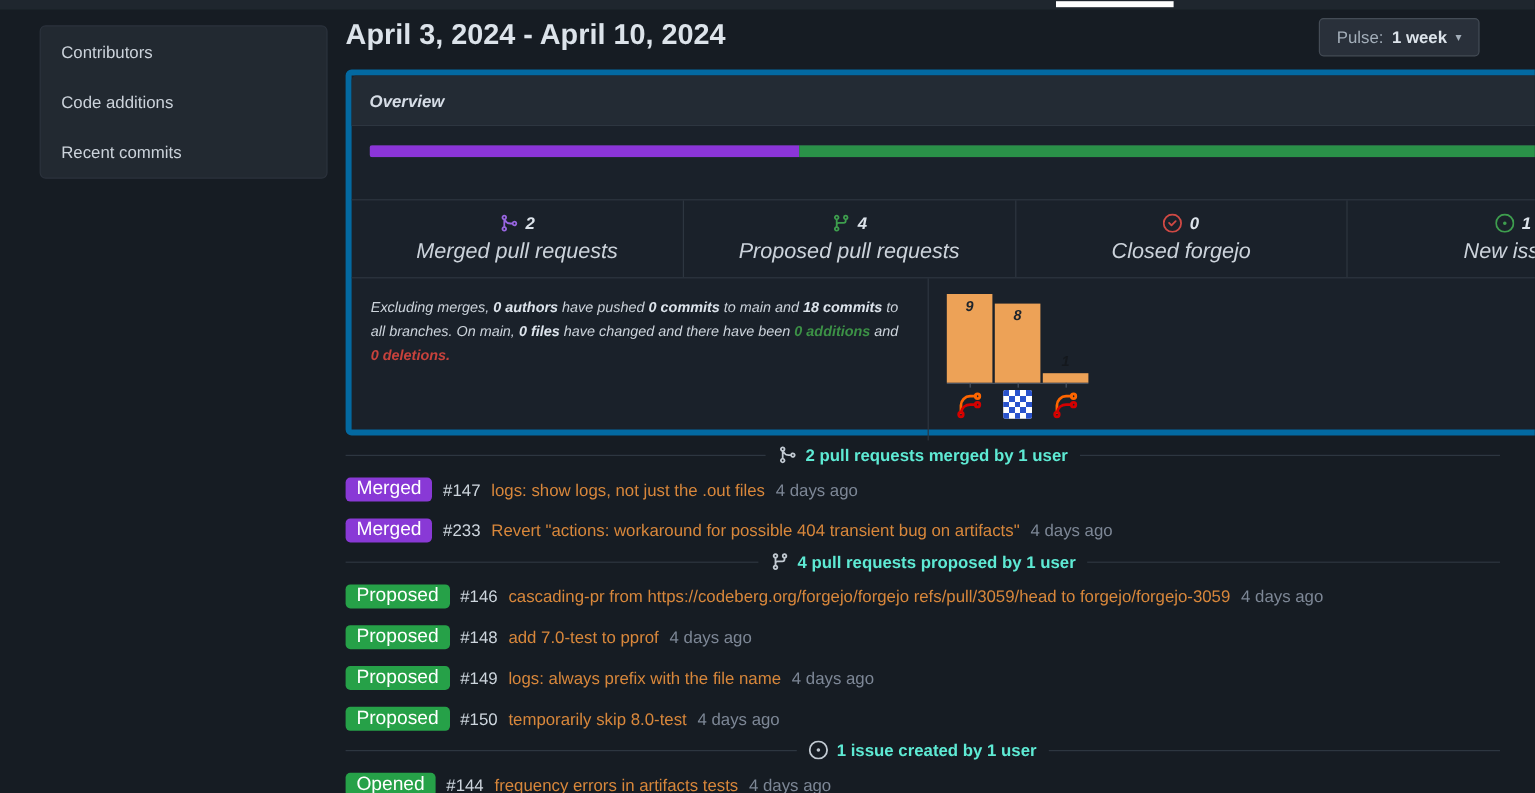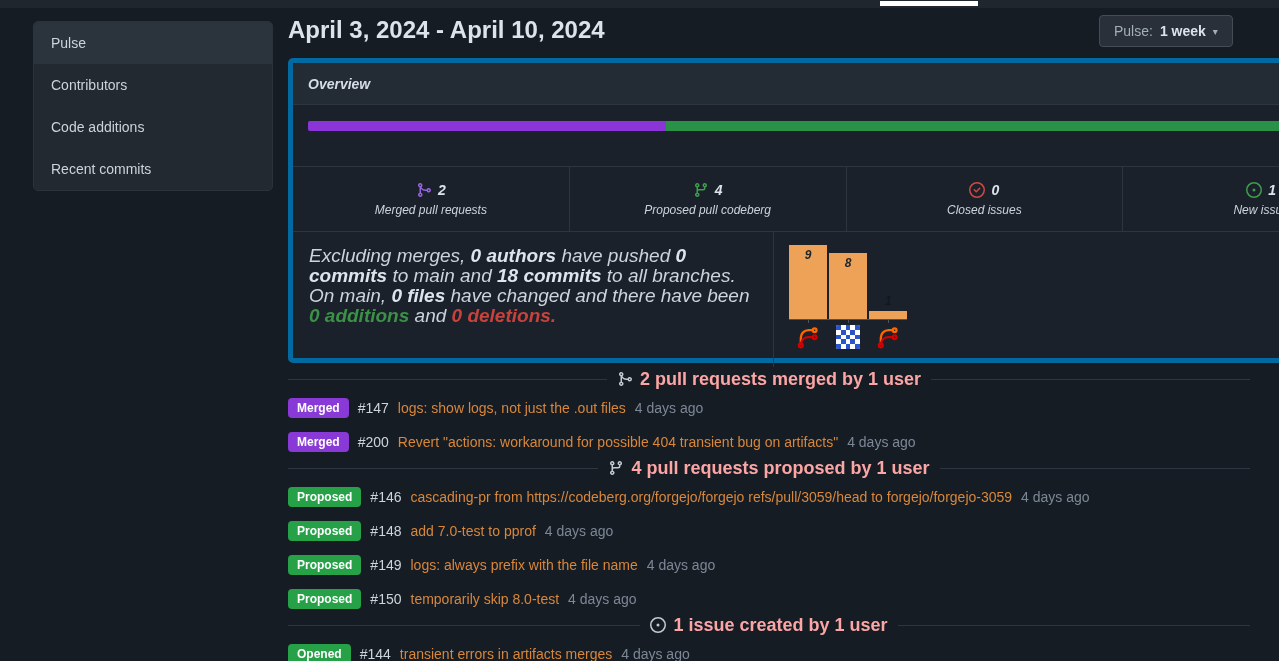--- a/index.html
+++ b/index.html
@@ -39,56 +39,55 @@
   .progress-track { height:10px; border-radius:2px; overflow:hidden; display:flex; background:#2d3640; }
   .progress-track .seg { height:100%; }
   .progress-label { margin-top:8px; font-size:13px; color:#ccd3db; }
 
   .stats-row { display:flex; height:65px; border-bottom:1px solid #2d3640; }
   .stat-cell { flex:1; display:flex; flex-direction:column; align-items:center; justify-content:center;
                gap:5px; border-right:1px solid #2d3640; }
   .stat-cell:last-child { border-right:none; }
   .stat-top { display:flex; align-items:center; gap:6px; font-weight:bold; font-size:14px; color:#dce3ea; }
   .stat-top svg { display:block; }
-  .stat-label { font-size:12px; color:#ccd3db; }
+  .stat-label { font-size:18px; color:#ccd3db; }
 
   .bottom-row { display:flex; height:135px; }
   .summary-cell { width:481px; padding:14px 16px; border-right:1px solid #2d3640;
-                  font-size:19px; line-height:20px; color:#ccd3db; }
+                  font-size:12px; line-height:20px; color:#ccd3db; }
   .chart-cell { flex:1; position:relative; }
   .bar { position:absolute; width:38px; }
   .bar-label { position:absolute; width:38px; text-align:center; font-size:12px; font-weight:bold; }
   .baseline { position:absolute; height:1px; background:#4a5360; }
   .tick { position:absolute; width:1px; height:4px; background:#4a5360; }
   .avatar { position:absolute; width:24px; height:24px; }
   .avatar svg { width:24px; height:24px; display:block; border-radius:2px; }
 
   .activity { position:absolute; left:288px; top:363px; width:962px; }
   .divider-header { display:flex; align-items:center; gap:10px; height:20px; margin:-7px 0 8px 0; }
   .divider-header.first { margin:6px 0 8px 0; }
   .divider-line { flex:1; height:1px; background:#2d3640; }
-  .divider-content { display:flex; align-items:center; gap:7px; font-weight:bold; font-size:18px; color:#fca5a5; }
+  .divider-content { display:flex; align-items:center; gap:7px; font-weight:bold; font-size:14px; color:#5eead4; }
   .divider-content svg { display:block; }
 
   .activity-row { display:flex; align-items:center; gap:9px; height:22px; margin-bottom:12px; font-size:14px; }
-  .badge { padding:2px 9px; border-radius:4px; color:#ffffff; font-size:12px; font-weight:700;
+  .badge { padding:2px 9px; border-radius:4px; color:#ffffff; font-size:16px; font-weight:400;
            line-height:16px; cursor:pointer; }
   .issue-number { color:#cdd5dd; }
   .issue-link { color:#d8873b; cursor:pointer; text-decoration:none; }
   .time { color:#7d8796; }
 </style>
 </head>
 <body>
 
 <div class="topbar">
   <div class="tab-indicator"></div>
 </div>
 
 <nav class="sidebar" id="sidebar">
-    <div class="sidebar-item active">Pulse</div>
     <div class="sidebar-item">Contributors</div>
     <div class="sidebar-item">Code additions</div>
     <div class="sidebar-item">Recent commits</div>
   </nav>
 
 <h1 class="page-title">April 3, 2024 - April 10, 2024</h1>
 
 <button class="period-btn">
   <span>Pulse:</span>
   <span class="val">1 week</span>
@@ -121,32 +120,32 @@
       </div>
       <div class="stat-cell">
         <div class="stat-top">
           <span>
             <svg width="16" height="16" viewBox="0 0 16 16" fill="#3e9e4e">
               <path d="M9.5 3.25a2.25 2.25 0 1 1 3 2.122V6A2.5 2.5 0 0 1 10 8.5H6a1 1 0 0 0-1 1v1.128a2.251 2.251 0 1 1-1.5 0V5.372a2.25 2.25 0 1 1 1.5 0v1.836A2.493 2.493 0 0 1 6 7h4a1 1 0 0 0 1-1v-.628A2.25 2.25 0 0 1 9.5 3.25Zm-6 0a.75.75 0 1 0 1.5 0 .75.75 0 0 0-1.5 0Zm8.25-.75a.75.75 0 1 0 0 1.5.75.75 0 0 0 0-1.5ZM4.25 12a.75.75 0 1 0 0 1.5.75.75 0 0 0 0-1.5Z"></path>
             </svg>
           </span>
           <span>4</span>
         </div>
-        <div class="stat-label">Proposed pull codeberg</div>
+        <div class="stat-label">Proposed pull requests</div>
       </div>
       <div class="stat-cell">
         <div class="stat-top">
           <span>
             <svg width="16" height="16" viewBox="0 0 16 16" fill="#cf4944">
               <path d="M11.28 6.78a.75.75 0 0 0-1.06-1.06L7.25 8.69 5.78 7.22a.75.75 0 0 0-1.06 1.06l2 2a.75.75 0 0 0 1.06 0l3.5-3.5Z M16 8A8 8 0 1 1 0 8a8 8 0 0 1 16 0Zm-1.5 0a6.5 6.5 0 1 0-13 0 6.5 6.5 0 0 0 13 0Z"></path>
             </svg>
           </span>
           <span>0</span>
         </div>
-        <div class="stat-label">Closed issues</div>
+        <div class="stat-label">Closed forgejo</div>
       </div>
       <div class="stat-cell">
         <div class="stat-top">
           <span>
             <svg width="16" height="16" viewBox="0 0 16 16" fill="#3e9e4e">
               <path d="M8 9.5a1.5 1.5 0 1 0 0-3 1.5 1.5 0 0 0 0 3Z M8 0a8 8 0 1 1 0 16A8 8 0 0 1 8 0ZM1.5 8a6.5 6.5 0 1 0 13 0 6.5 6.5 0 0 0-13 0Z"></path>
             </svg>
           </span>
           <span>1</span>
         </div>
@@ -213,21 +212,21 @@
       <div class="divider-line"></div>
     </div>
     <div class="activity-row">
       <span class="badge" style="background: rgb(137, 57, 214);">Merged</span>
       <span class="issue-number">#147</span>
       <a class="issue-link" style="color: rgb(216, 135, 59);">logs: show logs, not just the .out files</a>
       <span class="time">4 days ago</span>
     </div>
     <div class="activity-row">
       <span class="badge" style="background: rgb(137, 57, 214);">Merged</span>
-      <span class="issue-number">#200</span>
+      <span class="issue-number">#233</span>
       <a class="issue-link" style="color: rgb(216, 135, 59);">Revert "actions: workaround for possible 404 transient bug on artifacts"</a>
       <span class="time">4 days ago</span>
     </div>
     <div class="divider-header">
       <div class="divider-line"></div>
       <div class="divider-content">
         <span>
           <svg width="16" height="16" viewBox="0 0 16 16" fill="#c2cad2">
             <path d="M9.5 3.25a2.25 2.25 0 1 1 3 2.122V6A2.5 2.5 0 0 1 10 8.5H6a1 1 0 0 0-1 1v1.128a2.251 2.251 0 1 1-1.5 0V5.372a2.25 2.25 0 1 1 1.5 0v1.836A2.493 2.493 0 0 1 6 7h4a1 1 0 0 0 1-1v-.628A2.25 2.25 0 0 1 9.5 3.25Zm-6 0a.75.75 0 1 0 1.5 0 .75.75 0 0 0-1.5 0Zm8.25-.75a.75.75 0 1 0 0 1.5.75.75 0 0 0 0-1.5ZM4.25 12a.75.75 0 1 0 0 1.5.75.75 0 0 0 0-1.5Z"></path>
           </svg>
@@ -268,16 +267,16 @@
             <path d="M8 9.5a1.5 1.5 0 1 0 0-3 1.5 1.5 0 0 0 0 3Z M8 0a8 8 0 1 1 0 16A8 8 0 0 1 8 0ZM1.5 8a6.5 6.5 0 1 0 13 0 6.5 6.5 0 0 0-13 0Z"></path>
           </svg>
         </span>
         <span>1 issue created by 1 user</span>
       </div>
       <div class="divider-line"></div>
     </div>
     <div class="activity-row">
       <span class="badge" style="background: rgb(38, 161, 72);">Opened</span>
       <span class="issue-number">#144</span>
-      <a class="issue-link" style="color: rgb(216, 135, 59);">transient errors in artifacts merges</a>
+      <a class="issue-link" style="color: rgb(216, 135, 59);">frequency errors in artifacts tests</a>
       <span class="time">4 days ago</span>
     </div>
   </section>
 
 </body></html>

